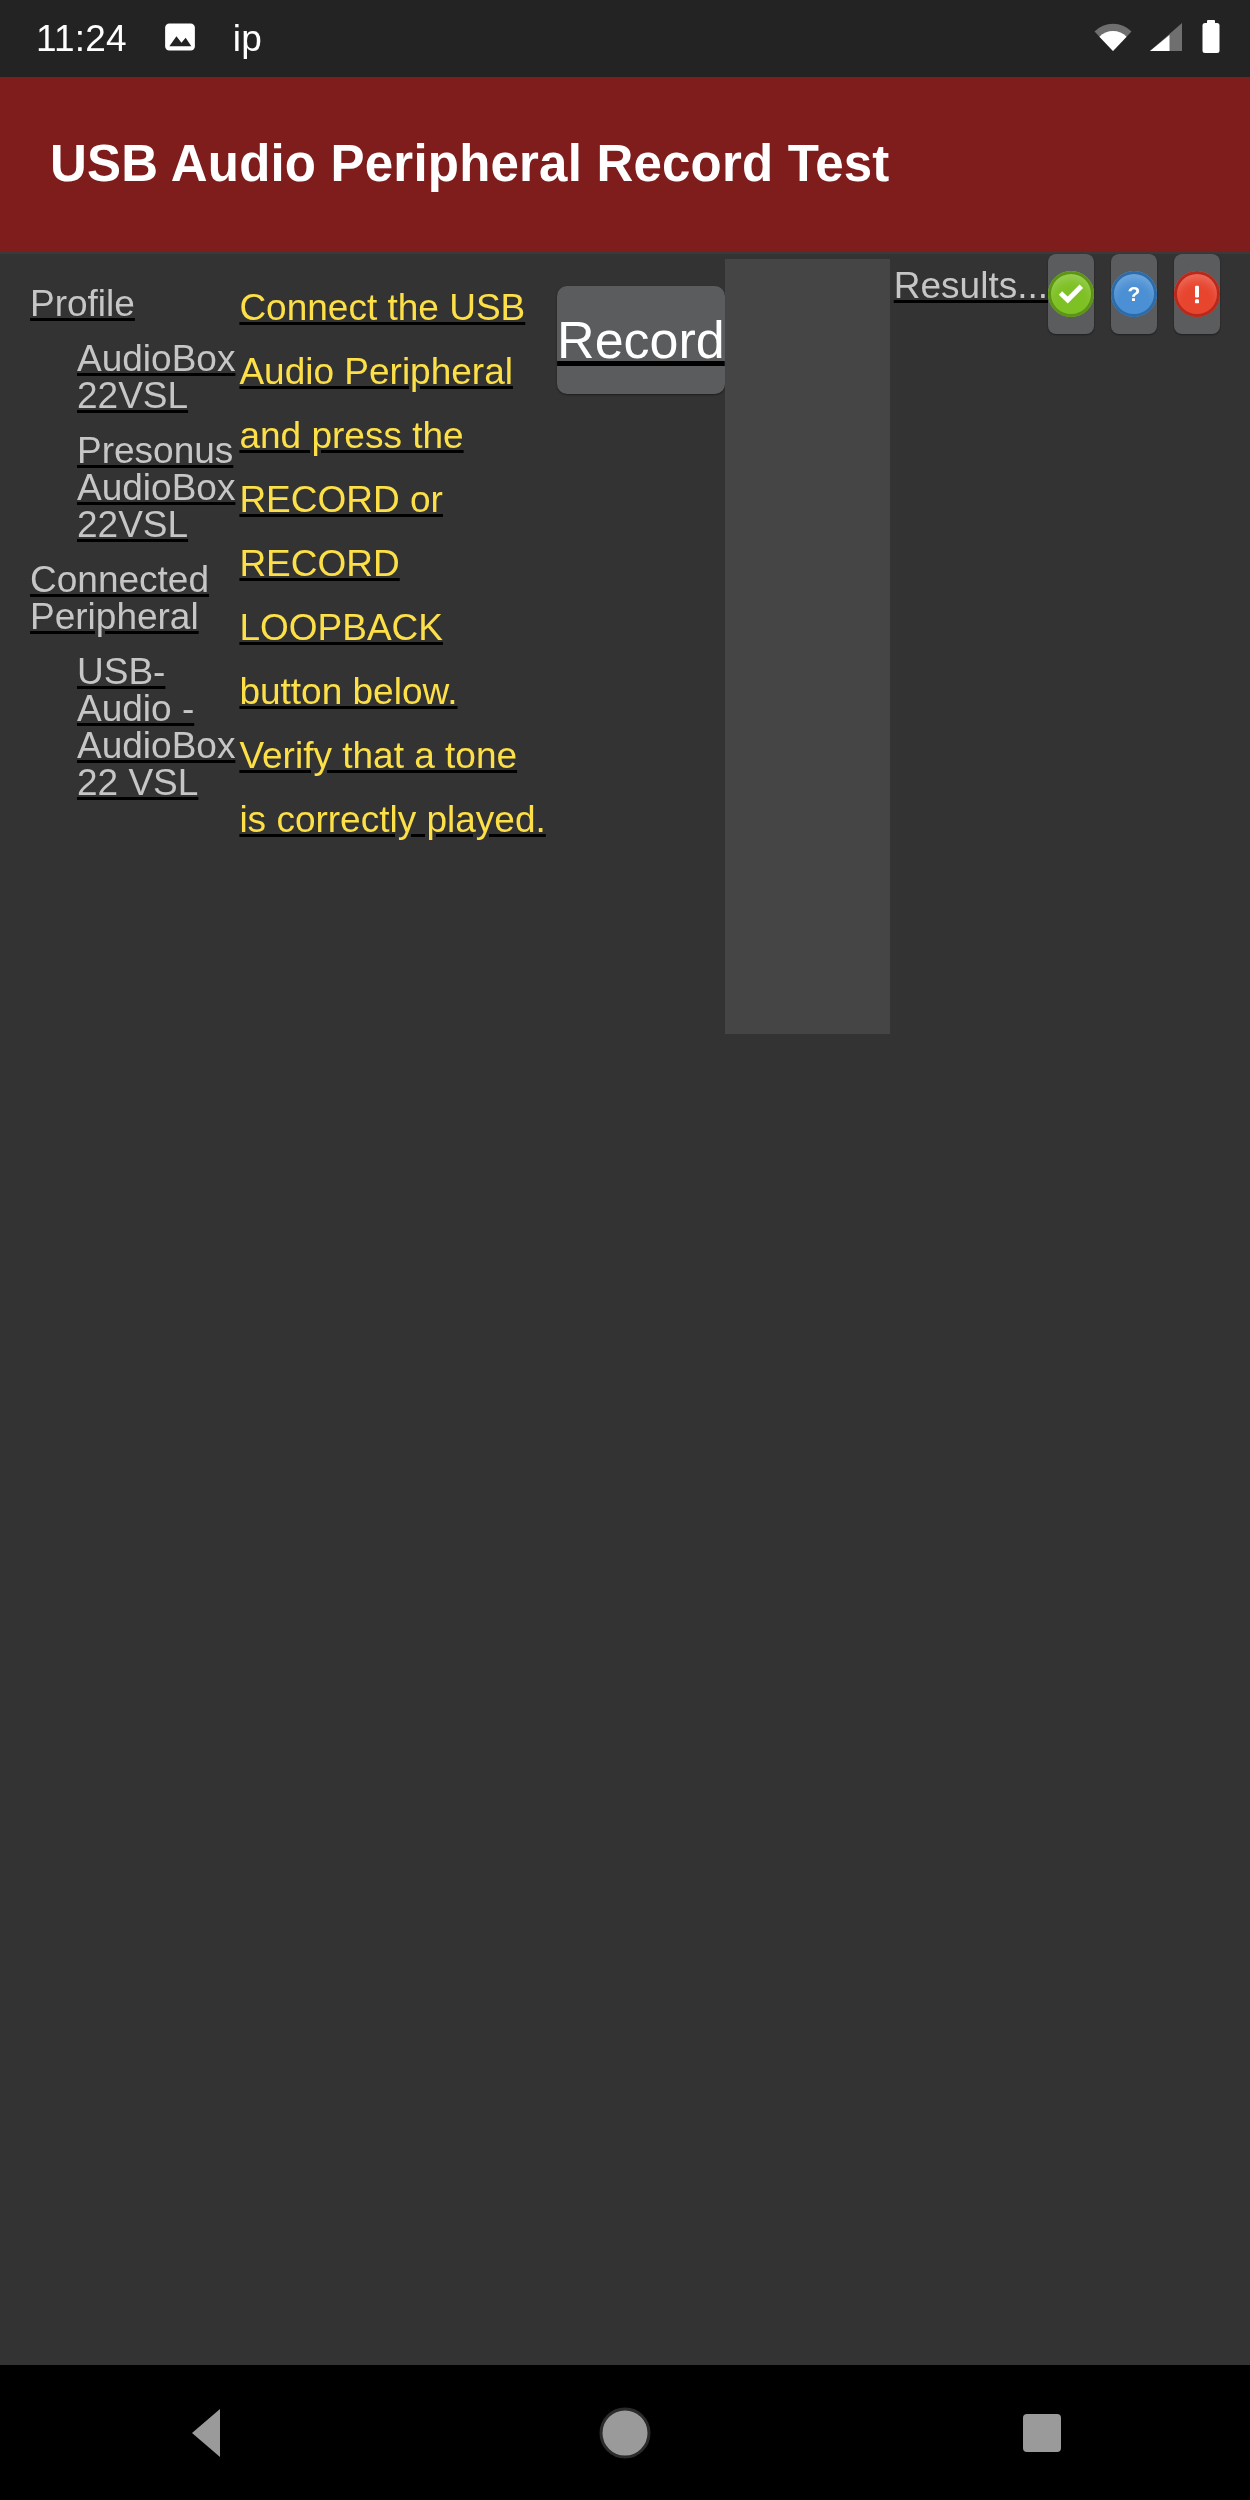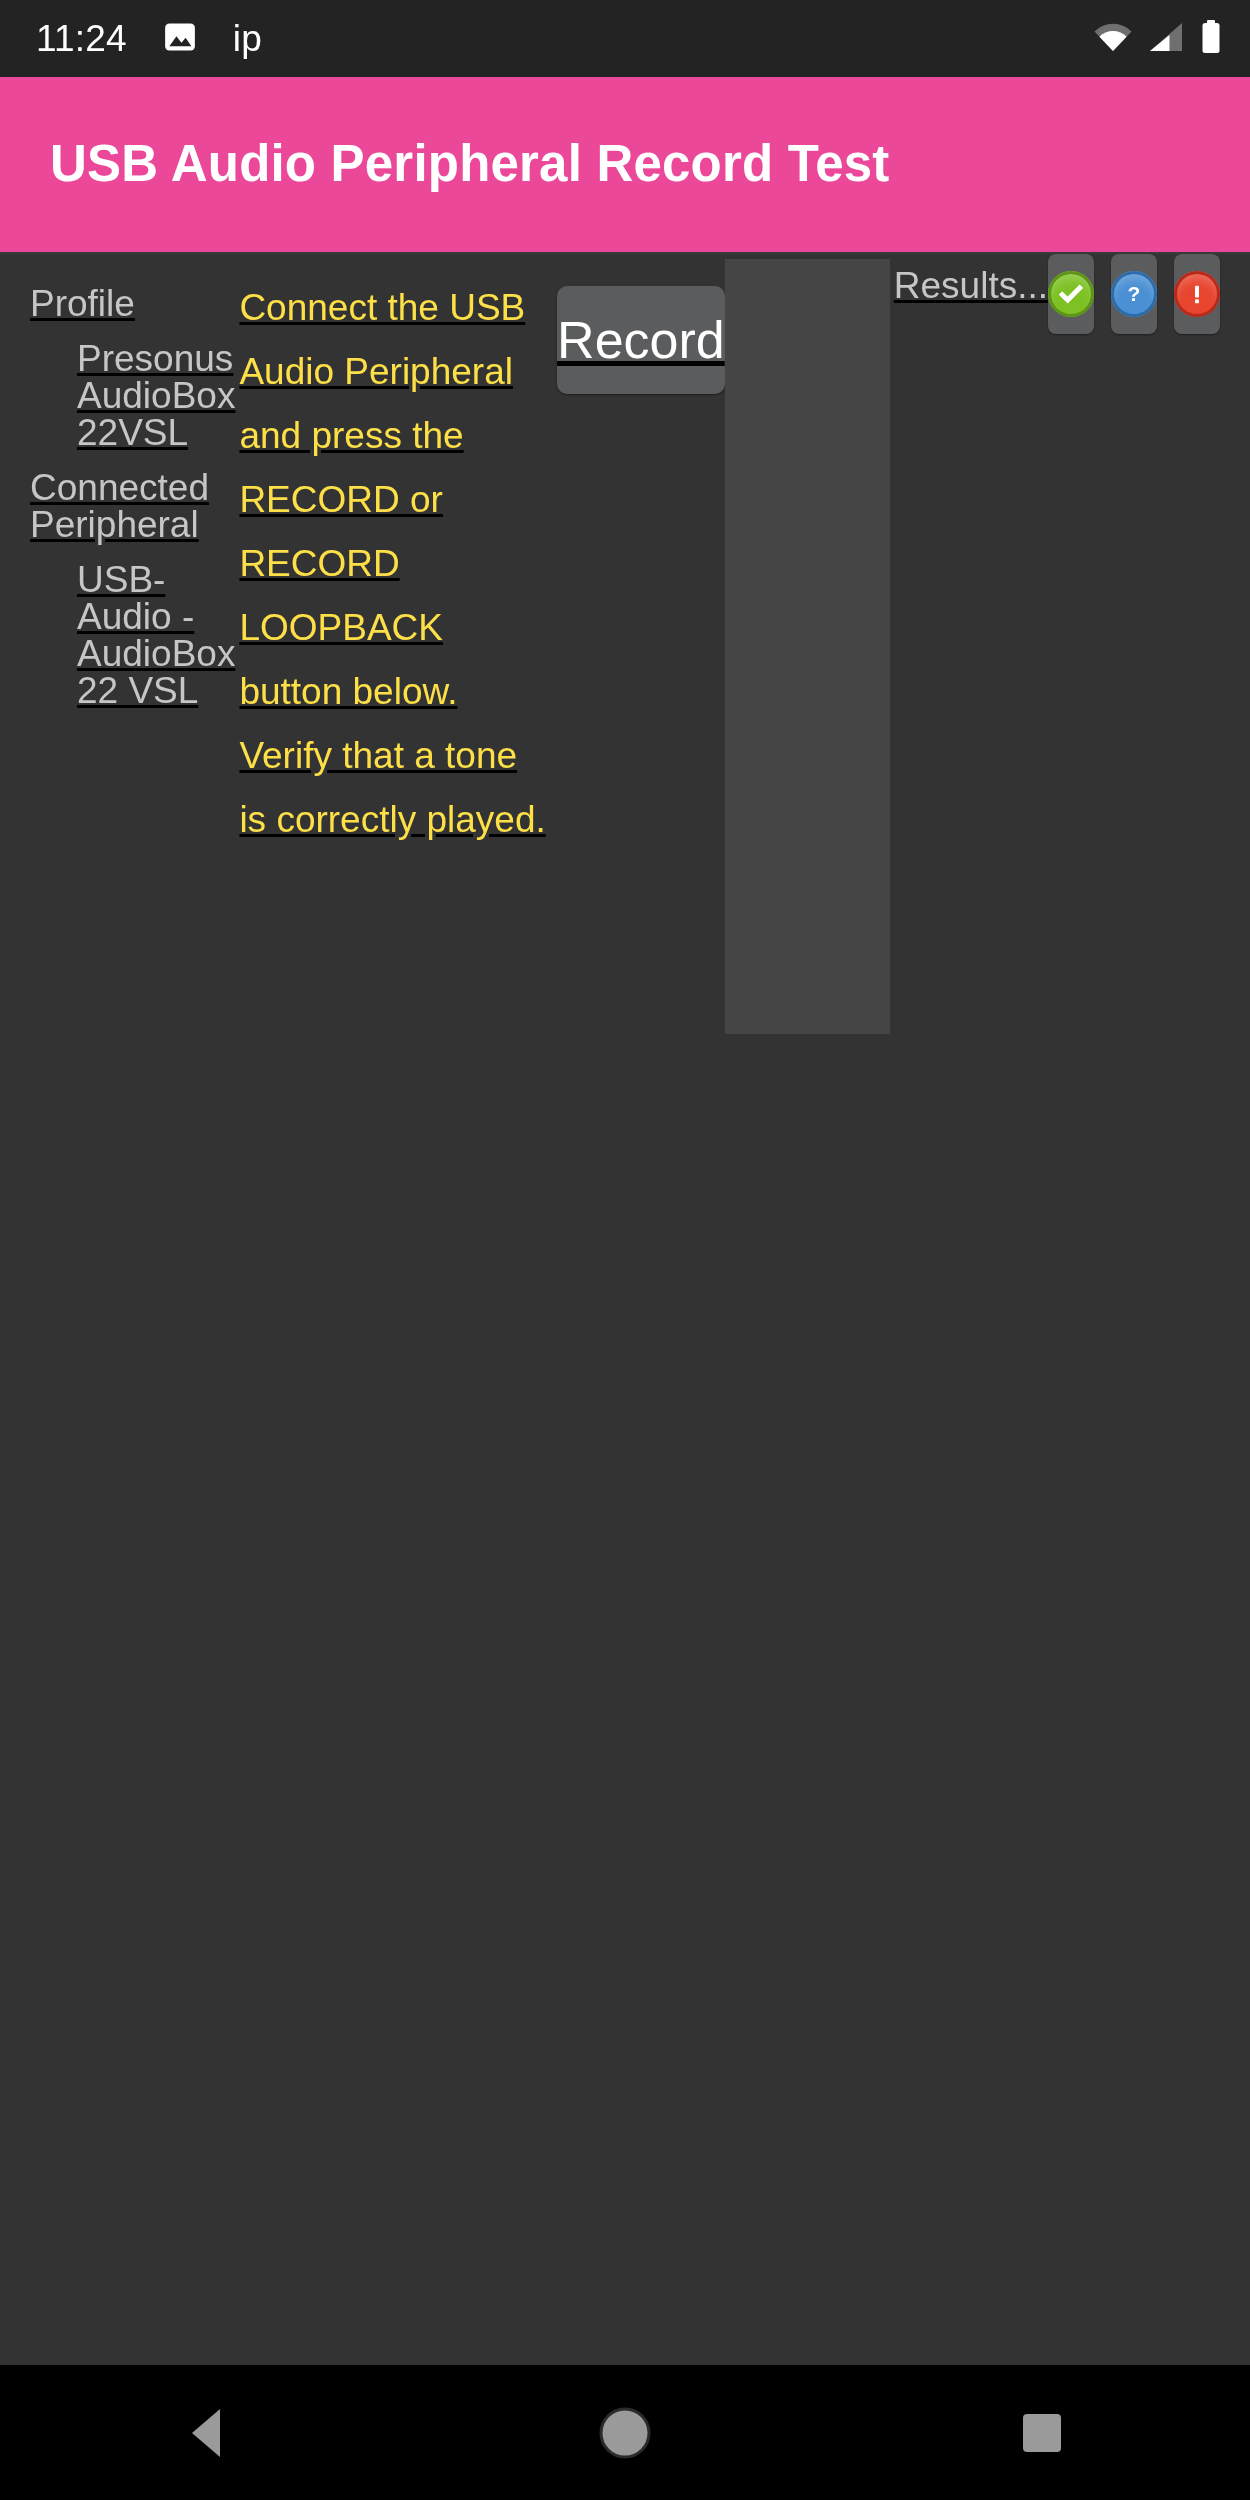--- a/index.html
+++ b/index.html
@@ -51,21 +51,21 @@
     align-items: center;
     gap: 16px;
   }
   .ic {
     display: block;
   }
 
   
   .app-bar {
     height: 177px;
-    background: #ec4899;
+    background: #7f1d1d;
     border-bottom: 2px solid #3a3a3a;
     box-sizing: border-box;
     display: flex;
     align-items: center;
     padding-left: 50px;
     flex: 0 0 auto;
   }
   .app-title {
     color: #ffffff;
     font-size: 51px;
@@ -231,20 +231,21 @@
   </div>
 
   <div class="app-bar">
     <div class="app-title">USB Audio Peripheral Record Test</div>
   </div>
 
   <div class="content">
 
     <div class="info-block">
       <div class="info-line">Profile</div>
+      <div class="info-line indent">AudioBox 22VSL</div>
       <div class="info-line indent">Presonus AudioBox 22VSL</div>
       <div class="info-line">Connected Peripheral</div>
       <div class="info-line indent">USB-Audio - AudioBox 22 VSL</div>
     </div>
 
     <div class="instructions">Connect the USB Audio Peripheral and press the RECORD or RECORD LOOPBACK button below. Verify that a tone is correctly played.</div>
 
     <div class="btn-row">
       <button class="big-button">Record</button>
     </div>

